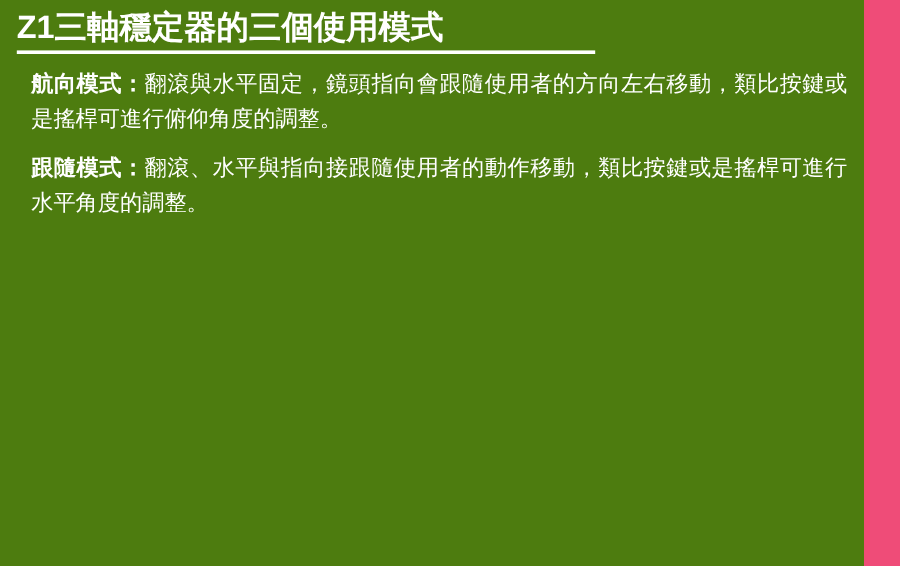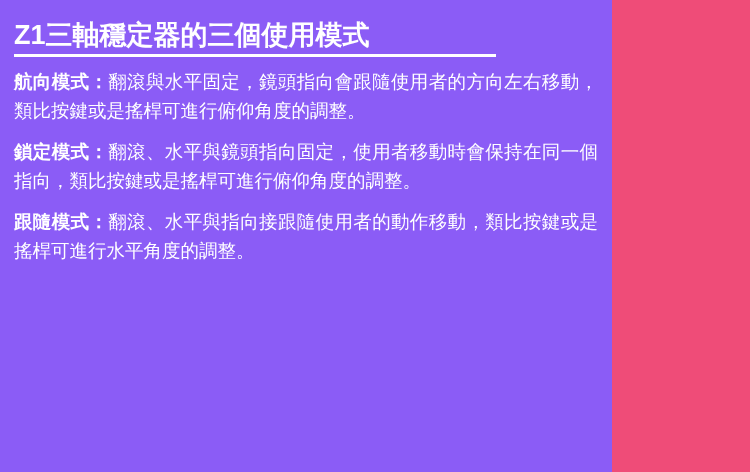--- a/index.html
+++ b/index.html
@@ -8,46 +8,46 @@
   }
   body {
     width: 750px;
     height: 472px;
     background: #ef4c78;
     font-family: "Liberation Sans", sans-serif;
     overflow: hidden;
   }
   .page {
     position: relative;
-    width: 612px;
+    width: 720px;
     height: 472px;
-    background: #8b5cf6;
+    background: #4d7c0f;
     box-sizing: border-box;
-    padding: 18px 14px 0 14px;
+    padding: 6px 14px 0 14px;
   }
   .title {
     color: #ffffff;
     font-size: 27px;
     font-weight: bold;
     letter-spacing: 0px;
     line-height: 34px;
     margin: 0 0 2px 0;
     white-space: nowrap;
   }
   .title-rule {
     height: 3px;
     background: #ffffff;
     width: 482px;
     margin: 0 0 10px 0;
   }
   .para {
     color: #ffffff;
     font-size: 18.5px;
     line-height: 29px;
-    margin: 0 0 12px 0;
+    margin: 0 0 12px 12px;
     text-align: justify;
     max-width: 722px;
   }
   .para .lead {
     font-weight: bold;
   }
   .para.last {
     margin-bottom: 0;
   }
 </style>
@@ -56,22 +56,19 @@
 
 <div class="page">
 
   <h1 class="title">Z1三軸穩定器的三個使用模式</h1>
   <div class="title-rule"></div>
 
   <p class="para">
     <span class="lead">航向模式：</span><span>翻滾與水平固定，鏡頭指向會跟隨使用者的方向左右移動，類比按鍵或是搖桿可進行俯仰角度的調整。</span>
   </p>
 
-  <p class="para">
-    <span class="lead">鎖定模式：</span><span>翻滾、水平與鏡頭指向固定，使用者移動時會保持在同一個指向，類比按鍵或是搖桿可進行俯仰角度的調整。</span>
-  </p>
 
   <p class="para">
     <span class="lead">跟隨模式：</span><span>翻滾、水平與指向接跟隨使用者的動作移動，類比按鍵或是搖桿可進行水平角度的調整。</span>
   </p>
 
 
 </div>
 
 </body></html>

